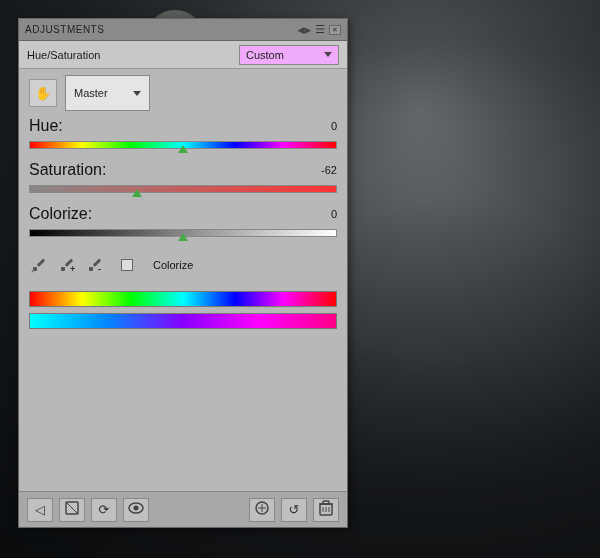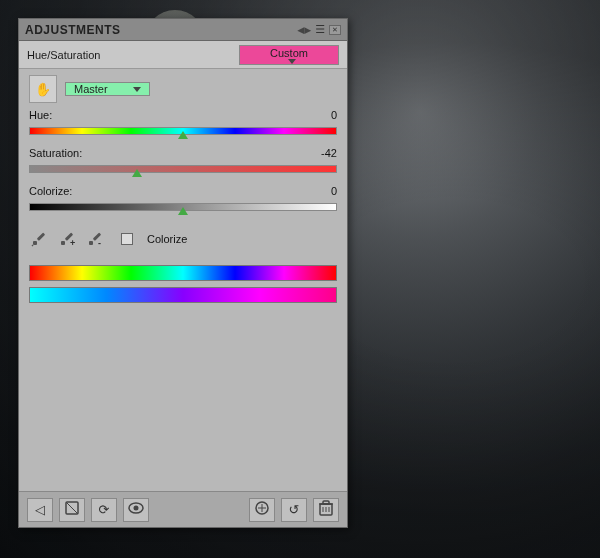--- a/index.html
+++ b/index.html
@@ -67,22 +67,22 @@
       background: #8a8a8a;
       border-bottom: 1px solid #666;
       padding: 3px 6px;
       display: flex;
       justify-content: space-between;
       align-items: center;
       height: 22px;
     }
 
     .panel-title {
-      font-size: 12px;
-      font-weight: bold;
+      font-size: 10px;
+      font-weight: normal;
       color: #222;
       letter-spacing: 0.5px;
       text-transform: uppercase;
     }
 
     .panel-controls {
       display: flex;
       gap: 4px;
       align-items: center;
     }
@@ -112,28 +112,27 @@
 
     .panel-header-title {
       font-size: 11px;
       font-weight: normal;
       color: #1a1a1a;
     }
 
     .panel-preset-dropdown {
       display: flex;
       align-items: center;
-      background: #ec4899;
+      background: #f0abfc;
       border: 1px solid #888;
       padding: 1px 6px;
       cursor: pointer;
       min-width: 100px;
       height: 20px;
       justify-content: space-between;
-      flex-direction: column;
     }
 
     .panel-preset-label {
       font-size: 11px;
       color: #222;
     }
 
     .dropdown-arrow {
       width: 0;
       height: 0;
@@ -167,42 +166,42 @@
       width: 28px;
       height: 28px;
       display: flex;
       align-items: center;
       justify-content: center;
     }
 
     .channel-dropdown {
       display: flex;
       align-items: center;
-      background: #86efac;
+      background: #e5e5e5;
       border: 1px solid #888;
       padding: 2px 8px;
       cursor: pointer;
-      height: 14px;
+      height: 36px;
       gap: 19px;
     }
 
     .channel-label {
       font-size: 11px;
       color: #222;
     }
 
     .slider-row {
       display: flex;
       align-items: center;
       margin-bottom: 2px;
       gap: 6px;
     }
 
     .slider-label {
-      font-size: 11px;
+      font-size: 16px;
       color: #111;
       width: 68px;
       flex-shrink: 0;
     }
 
     .slider-value {
       font-size: 11px;
       color: #111;
       width: 30px;
       text-align: right;
@@ -284,21 +283,21 @@
       display: flex;
       align-items: center;
       justify-content: center;
       font-size: 14px;
       color: #444;
     }
 
     .colorize-row {
       display: flex;
       align-items: center;
-      gap: 14px;
+      gap: 20px;
       margin-left: 8px;
     }
 
     .checkbox {
       width: 12px;
       height: 12px;
       border: 1px solid #666;
       background: #ddd;
       cursor: pointer;
     }
@@ -435,21 +434,21 @@
       <span class="slider-label">Hue:</span>
       <span class="slider-value">0</span>
     </div>
     <div class="slider-container">
       <div class="hue-track"></div>
       <div class="slider-thumb" style="left: 50%;"></div>
     </div>
 
     <div class="slider-row">
       <span class="slider-label">Saturation:</span>
-      <span class="slider-value">-42</span>
+      <span class="slider-value">-62</span>
     </div>
     <div class="slider-container">
       <div class="sat-track"></div>
       <div class="slider-thumb" style="left: 35%;"></div>
     </div>
 
     <div class="slider-row">
       <span class="slider-label">Colorize:</span>
       <span class="slider-value">0</span>
     </div>

